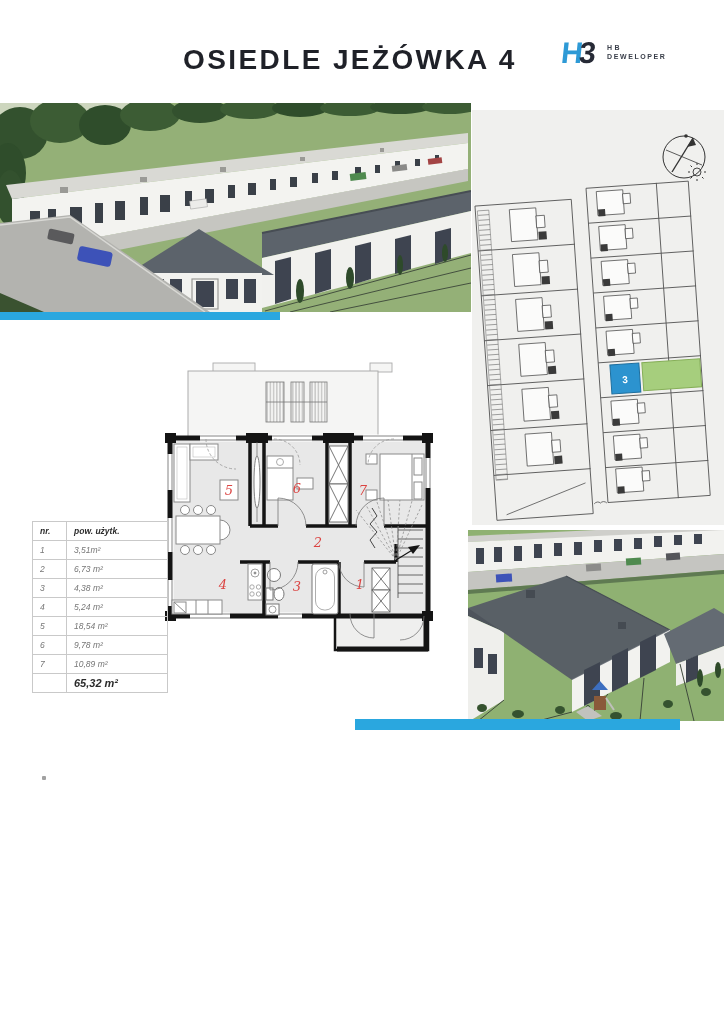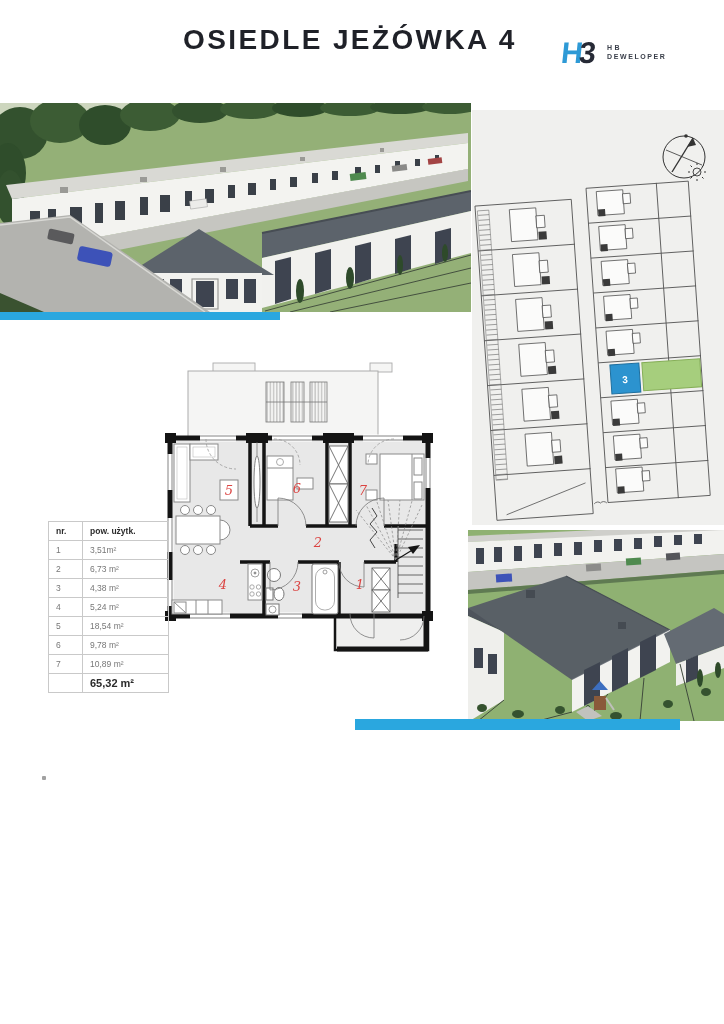--- a/index.html
+++ b/index.html
@@ -1,39 +1,39 @@
 <!DOCTYPE html>
 <html><head>
 <meta charset="utf-8">
 <style>
   html,body{margin:0;padding:0;background:#ffffff;}
   #page{position:relative;width:724px;height:1024px;background:#ffffff;overflow:hidden;
         font-family:"Liberation Sans",sans-serif;}
 
   
-  .title-block{position:absolute;left:183px;top:25px;color:#1f2128;}
+  .title-block{position:absolute;left:183px;top:45px;color:#1f2128;}
   .page-title{font-size:28px;font-weight:800;letter-spacing:2.4px;line-height:1.05;white-space:nowrap;}
   .page-subtitle{margin-top:5px;font-size:13px;font-weight:700;letter-spacing:2.1px;white-space:nowrap;}
   .brand{position:absolute;left:560px;top:36px;display:flex;align-items:center;gap:7px;}
   .brand-text{display:flex;flex-direction:column;justify-content:center;color:#3a3f4a;}
   .brand-line1{font-size:7px;font-weight:700;letter-spacing:2.5px;}
   .brand-line2{font-size:7px;font-weight:700;letter-spacing:1.6px;margin-top:2px;}
 
   
   .photo-top{position:absolute;left:0;top:103px;width:471px;height:209px;}
   .accent-bar-top{position:absolute;left:0;top:312px;width:280px;height:8px;background:#2aa7df;}
   .site-panel{position:absolute;left:472px;top:110px;width:252px;height:415px;background:#f0f0ee;}
   .floor-plan{position:absolute;left:160px;top:358px;width:280px;height:302px;}
   .photo-bottom{position:absolute;left:468px;top:530px;width:256px;height:191px;}
   .accent-bar-bottom{position:absolute;left:355px;top:719px;width:325px;height:11px;background:#2aa7df;}
   .artifact{position:absolute;left:42px;top:776px;width:4px;height:4px;background:#8a8a8a;border-radius:1px;opacity:.8;}
 
   
-  .area-table{position:absolute;left:48px;top:521px;width:121px;border-collapse:collapse;
-              font-size:8.5px;color:#777;}
+  .area-table{position:absolute;left:32px;top:521px;width:136px;border-collapse:collapse;
+              font-size:8.5px;color:#777;font-style:italic;}
   .area-table th,.area-table td{border:1px solid #c9c9c9;height:18px;padding:0 0 0 7px;
               text-align:left;font-weight:400;vertical-align:middle;}
   .area-table th{color:#2b2b2b;font-weight:700;}
   .area-table .col-nr{width:26px;}
   .area-table .total-cell{color:#2b2b2b;font-weight:700;font-size:11px;}
   svg{display:block;}
 </style>
 </head>
 <body>
 

